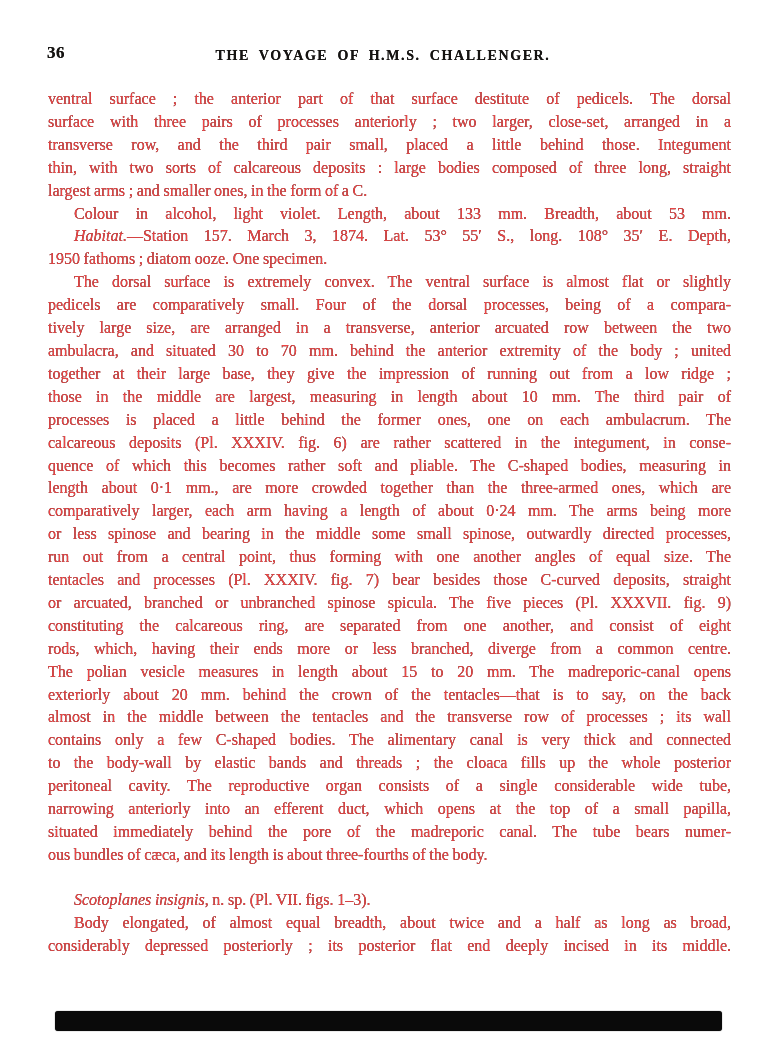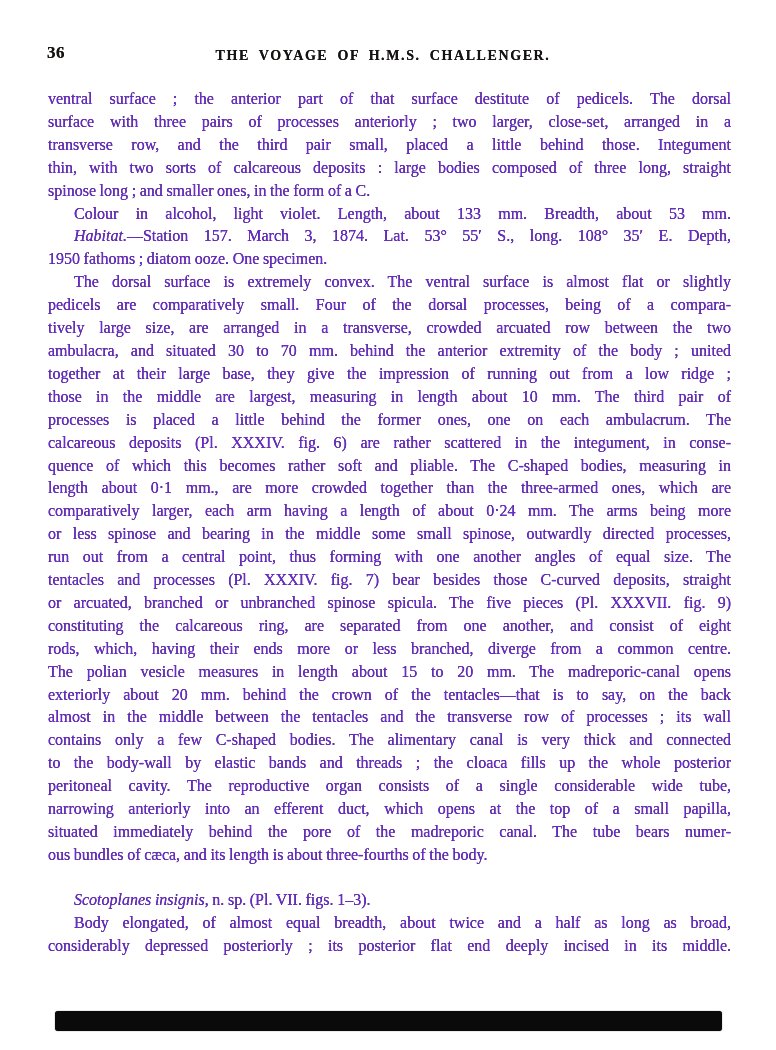--- a/index.html
+++ b/index.html
@@ -12,21 +12,21 @@
     position:absolute;left:47px;top:43px;font-size:17px;font-weight:700;
     letter-spacing:0.5px;color:#161412;text-shadow:0 0 0.3px rgba(0,0,0,.85);
   }
   .header{
     position:absolute;left:0;right:10px;top:48px;text-align:center;
     font-size:14px;font-weight:700;letter-spacing:1.6px;word-spacing:4px;
     color:#161412;text-shadow:0 0 0.3px rgba(0,0,0,.85);
   }
   .textcol{
     position:absolute;left:48px;top:88px;width:683px;
-    font-size:16px;line-height:22.9px;color:#6d28d9;
+    font-size:16px;line-height:22.9px;color:#ef4444;
     text-shadow:0 0 0.35px rgba(10,8,5,.9);
     word-spacing:-0.4px;
   }
   .ln{text-align:justify;min-height:22.9px;}
   .j{text-align-last:justify;}
   .l{text-align-last:left;}
   .ind{text-indent:26px;}
   .it{font-style:italic;}
   .heading-line{margin-top:22px;}
   .scanbar{
@@ -41,30 +41,30 @@
 
   <div class="pageno">36</div>
   <div class="header">THE VOYAGE OF H.M.S. CHALLENGER.</div>
 
   <div class="textcol">
 
     <div class="ln j">ventral surface ; the anterior part of that surface destitute of pedicels. The dorsal</div>
     <div class="ln j">surface with three pairs of processes anteriorly ; two larger, close-set, arranged in a</div>
     <div class="ln j">transverse row, and the third pair small, placed a little behind those. Integument</div>
     <div class="ln j">thin, with two sorts of calcareous deposits : large bodies composed of three long, straight</div>
-    <div class="ln l">spinose long ; and smaller ones, in the form of a C.</div>
+    <div class="ln l">largest arms ; and smaller ones, in the form of a C.</div>
 
     <div class="ln j ind">Colour in alcohol, light violet. Length, about 133 mm. Breadth, about 53 mm.</div>
 
     <div class="ln j ind"><span class="it">Habitat.</span><span>—Station 157. March 3, 1874. Lat. 53° 55′ S., long. 108° 35′ E. Depth,</span></div>
     <div class="ln l">1950 fathoms ; diatom ooze. One specimen.</div>
 
     <div class="ln j ind">The dorsal surface is extremely convex. The ventral surface is almost flat or slightly</div>
     <div class="ln j">pedicels are comparatively small. Four of the dorsal processes, being of a compara-</div>
-    <div class="ln j">tively large size, are arranged in a transverse, crowded arcuated row between the two</div>
+    <div class="ln j">tively large size, are arranged in a transverse, anterior arcuated row between the two</div>
     <div class="ln j">ambulacra, and situated 30 to 70 mm. behind the anterior extremity of the body ; united</div>
     <div class="ln j">together at their large base, they give the impression of running out from a low ridge ;</div>
     <div class="ln j">those in the middle are largest, measuring in length about 10 mm. The third pair of</div>
     <div class="ln j">processes is placed a little behind the former ones, one on each ambulacrum. The</div>
     <div class="ln j">calcareous deposits (Pl. XXXIV. fig. 6) are rather scattered in the integument, in conse-</div>
     <div class="ln j">quence of which this becomes rather soft and pliable. The C-shaped bodies, measuring in</div>
     <div class="ln j">length about 0·1 mm., are more crowded together than the three-armed ones, which are</div>
     <div class="ln j">comparatively larger, each arm having a length of about 0·24 mm. The arms being more</div>
     <div class="ln j">or less spinose and bearing in the middle some small spinose, outwardly directed processes,</div>
     <div class="ln j">run out from a central point, thus forming with one another angles of equal size. The</div>

